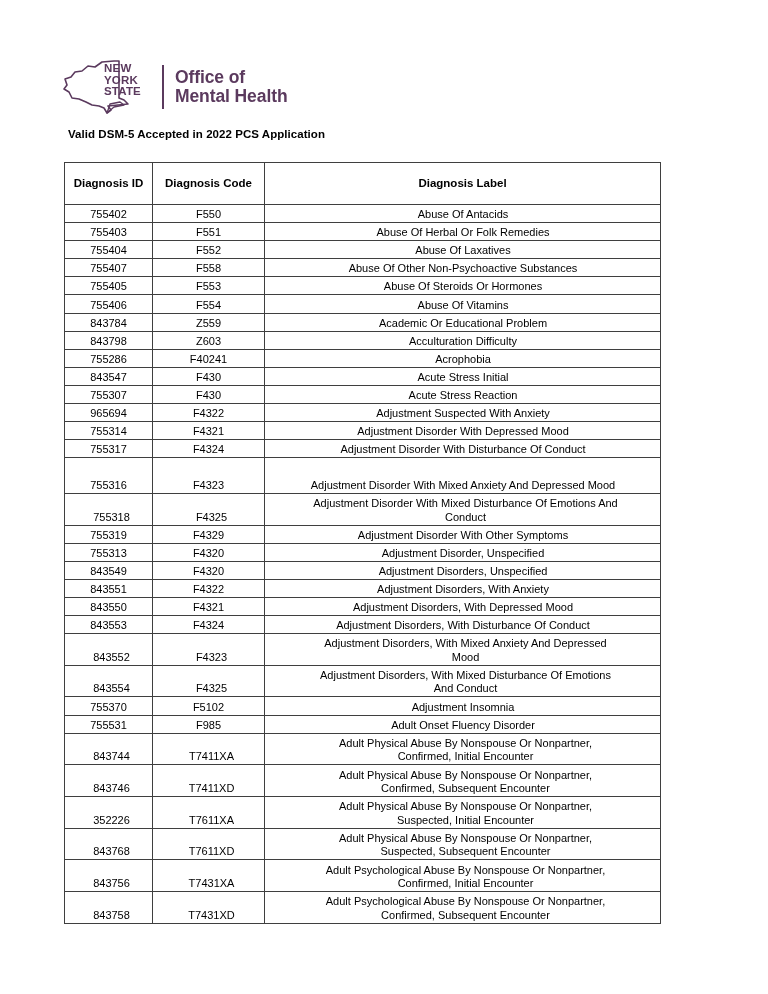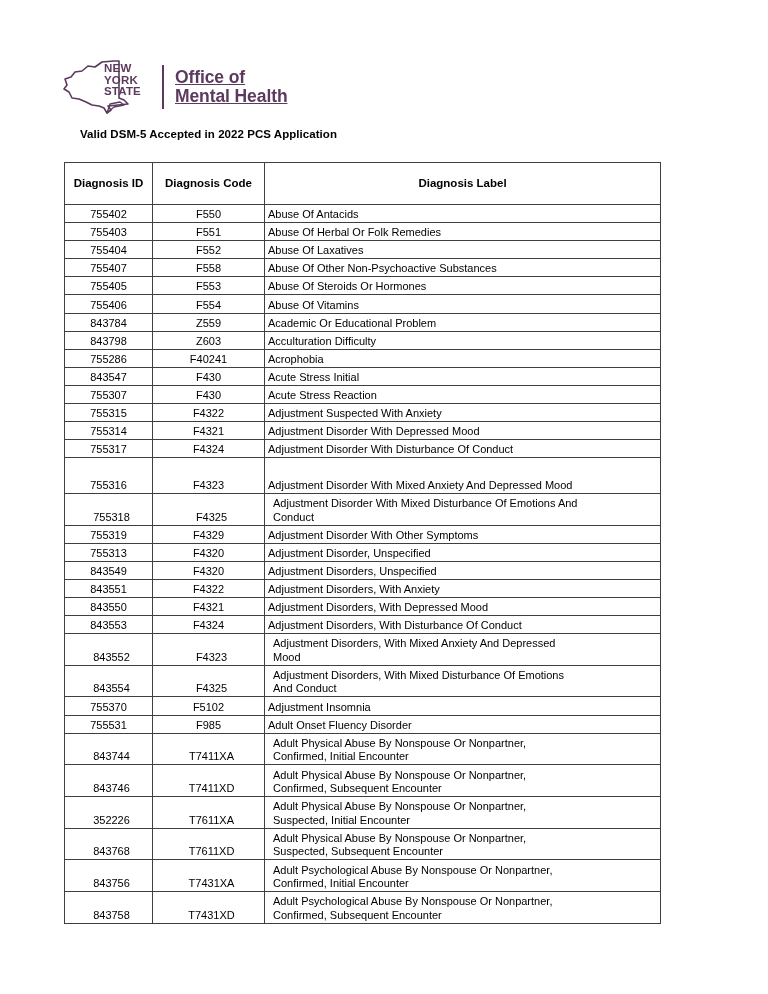--- a/index.html
+++ b/index.html
@@ -60,27 +60,26 @@
     margin: 0 11px 0 4px;
     flex: 0 0 auto;
   }
   .oms-title {
     font-size: 17.5px;
     font-weight: bold;
     line-height: 19.5px;
     color: #5b3a5e;
     letter-spacing: -0.1px;
     white-space: pre-line;
-    text-decoration: underline;
   }
 
   
   .doc-title {
     position: absolute;
-    left: 80px;
+    left: 68px;
     top: 120px;
     font-size: 11.5px;
     font-weight: bold;
     color: #000;
     letter-spacing: 0.05px;
   }
 
   
   .tbl-wrap {
     position: absolute;
@@ -112,21 +111,21 @@
     vertical-align: middle;
     padding: 12px 2px;
     white-space: nowrap;
   }
   table.dsm td.id,
   table.dsm td.code {
     text-align: center;
     padding: 0 2px 0.5px 2px;
   }
   table.dsm td.label {
-    text-align: left;
+    text-align: center;
     padding: 0 2px 0.5px 3px;
   }
   table.dsm tbody tr.r1 td { height: 16.6px; }
   table.dsm tbody tr.r2 td { height: 30.2px; padding-left: 8px; }
   table.dsm tbody tr.r2tall td { height: 34px; }
 
   .lbl-lines {
     display: block;
     white-space: pre-line;
   }
@@ -241,21 +240,21 @@
             </td>
           </tr>
           <tr class="r1">
             <td class="id">755307</td>
             <td class="code">F430</td>
             <td class="label">
               <span class="lbl-lines">Acute Stress Reaction</span>
             </td>
           </tr>
           <tr class="r1">
-            <td class="id">755315</td>
+            <td class="id">965694</td>
             <td class="code">F4322</td>
             <td class="label">
               <span class="lbl-lines">Adjustment Suspected With Anxiety</span>
             </td>
           </tr>
           <tr class="r1">
             <td class="id">755314</td>
             <td class="code">F4321</td>
             <td class="label">
               <span class="lbl-lines">Adjustment Disorder With Depressed Mood</span>

